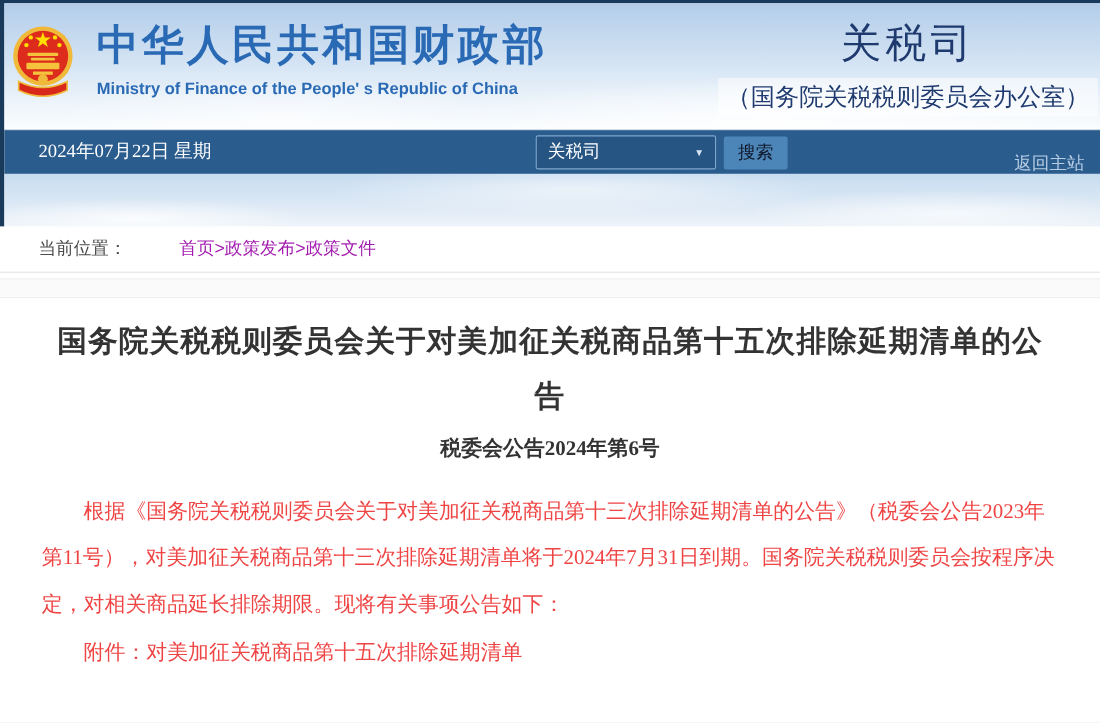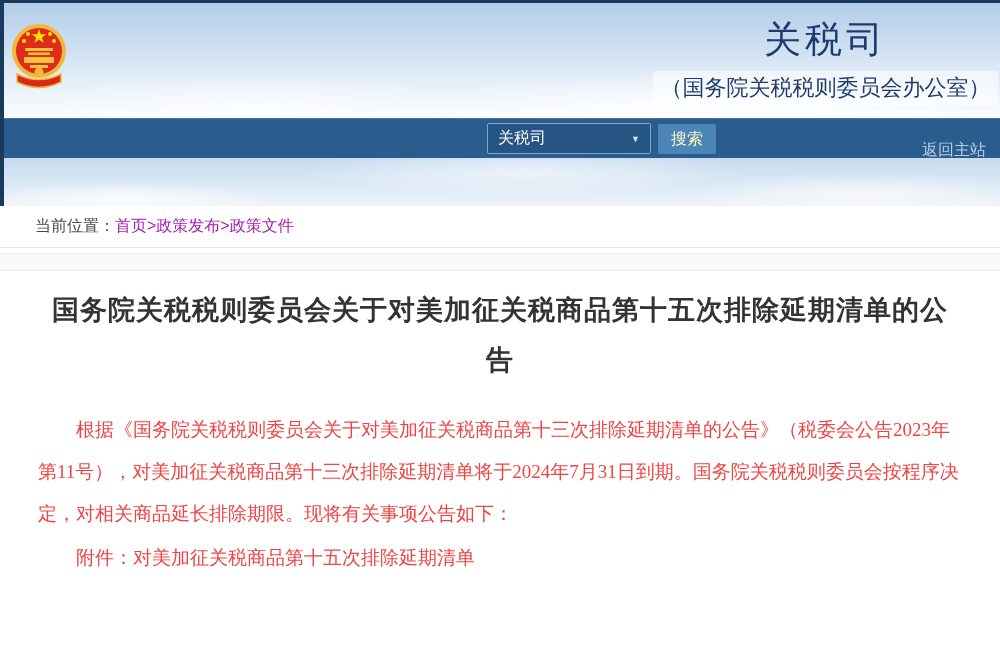--- a/index.html
+++ b/index.html
@@ -56,21 +56,21 @@
   .search-input::placeholder { color:#e4ecf5; opacity:1; }
   .category-select {
     position:absolute; left:483px; top:5px; width:164px; height:31px;
     border:1px solid #7fa6cc; background:#265584; border-radius:2px;
     display:flex; align-items:center; padding:0 10px; cursor:pointer;
   }
   .category-label { color:#ffffff; font-size:16px; flex:1; }
   .caret { color:#d6e4f2; font-size:9px; }
   .search-btn {
     position:absolute; left:654px; top:6px; width:58px; height:30px;
-    background:#4c85b7; color:#fef9c3; border:none; border-radius:2px;
+    background:#4c85b7; color:#0f172a; border:none; border-radius:2px;
     font-size:16px; cursor:pointer; font-family:"Liberation Sans", sans-serif;
   }
   .back-link {
     position:absolute; right:14px; top:12px; line-height:40px;
     color:#b6cde4; font-size:16px; text-decoration:none; cursor:pointer;
   }
 
   
   .banner-strip {
     height:48px;
@@ -78,21 +78,21 @@
       radial-gradient(ellipse 220px 26px at 12% 85%, rgba(255,255,255,.8), rgba(255,255,255,0) 70%),
       radial-gradient(ellipse 320px 34px at 52% 30%, rgba(255,255,255,.55), rgba(255,255,255,0) 70%),
       radial-gradient(ellipse 260px 30px at 86% 75%, rgba(255,255,255,.65), rgba(255,255,255,0) 70%),
       linear-gradient(180deg,#c7dcf0 0%, #dde9f5 60%, #eef4fa 100%);
   }
 
   
   .breadcrumb {
     height:42px; display:flex; align-items:center; padding-left:35px;
     background:#fff; border-bottom:1px solid #e4e4e4;
-    font-size:16px; color:#4a4a4a;
+    font-size:16px; color:#4a4a4a;gap:48px;
   }
   .breadcrumb-path { color:#a21caf; cursor:pointer; }
   .divider-strip {
     height:18px; margin-top:5px; background:#fafafa;
     border-top:1px solid #efefef; border-bottom:1px solid #efefef;
   }
 
   
   .article { padding:0 38px; }
   .article-title {
@@ -133,44 +133,50 @@
           <circle cx="44" cy="20" r="2" fill="#ffde00"></circle>
           <rect x="15" y="27" width="28" height="3" rx="1" fill="#f5c33b"></rect>
           <rect x="18" y="31.5" width="22" height="2.5" rx="1" fill="#f5c33b"></rect>
           <rect x="14" y="36" width="30" height="6" rx="1" fill="#f5c33b"></rect>
           <rect x="20" y="44" width="18" height="3" fill="#f5c33b"></rect>
           <circle cx="29" cy="51" r="4.5" fill="#f0b93a"></circle>
           <path d="M7,53 Q29,64 51,53 L51,61 Q29,72 7,61 Z" fill="#d8281a" stroke="#f0b93a" stroke-width="1.5"></path>
         </svg>
       </div>
 
+      <div class="ministry">
+        <div class="ministry-cn">中华人民共和国财政部</div>
+        <div class="ministry-en">Ministry of Finance of the People' s Republic of China</div>
+      </div>
 
       <div class="dept">
         <div class="dept-name">关税司</div>
         <div class="dept-office">（国务院关税税则委员会办公室）</div>
       </div>
     </header>
 
     <nav class="topbar">
+      <span class="topbar-date">2024年07月22日 星期</span>
       <div class="category-select">
         <span class="category-label">关税司</span>
         <span class="caret">▼</span>
       </div>
       <button class="search-btn">搜索</button>
       <a class="back-link">返回主站</a>
     </nav>
 
     <div class="banner-strip"></div>
   </div>
 
   <div class="breadcrumb">
     <span>当前位置：</span>
     <span class="breadcrumb-path">首页&gt;政策发布&gt;政策文件</span>
   </div>
   <div class="divider-strip"></div>
 
   <main class="article">
     <h1 class="article-title">国务院关税税则委员会关于对美加征关税商品第十五次排除延期清单的公告</h1>
+    <h2 class="doc-number">税委会公告2024年第6号</h2>
     <p class="p1">根据《国务院关税税则委员会关于对美加征关税商品第十三次排除延期清单的公告》（税委会公告2023年第11号），对美加征关税商品第十三次排除延期清单将于2024年7月31日到期。国务院关税税则委员会按程序决定，对相关商品延长排除期限。现将有关事项公告如下：</p>
     <p class="p3">附件：对美加征关税商品第十五次排除延期清单</p>
   </main>
 
 </div>
 
 </body></html>

